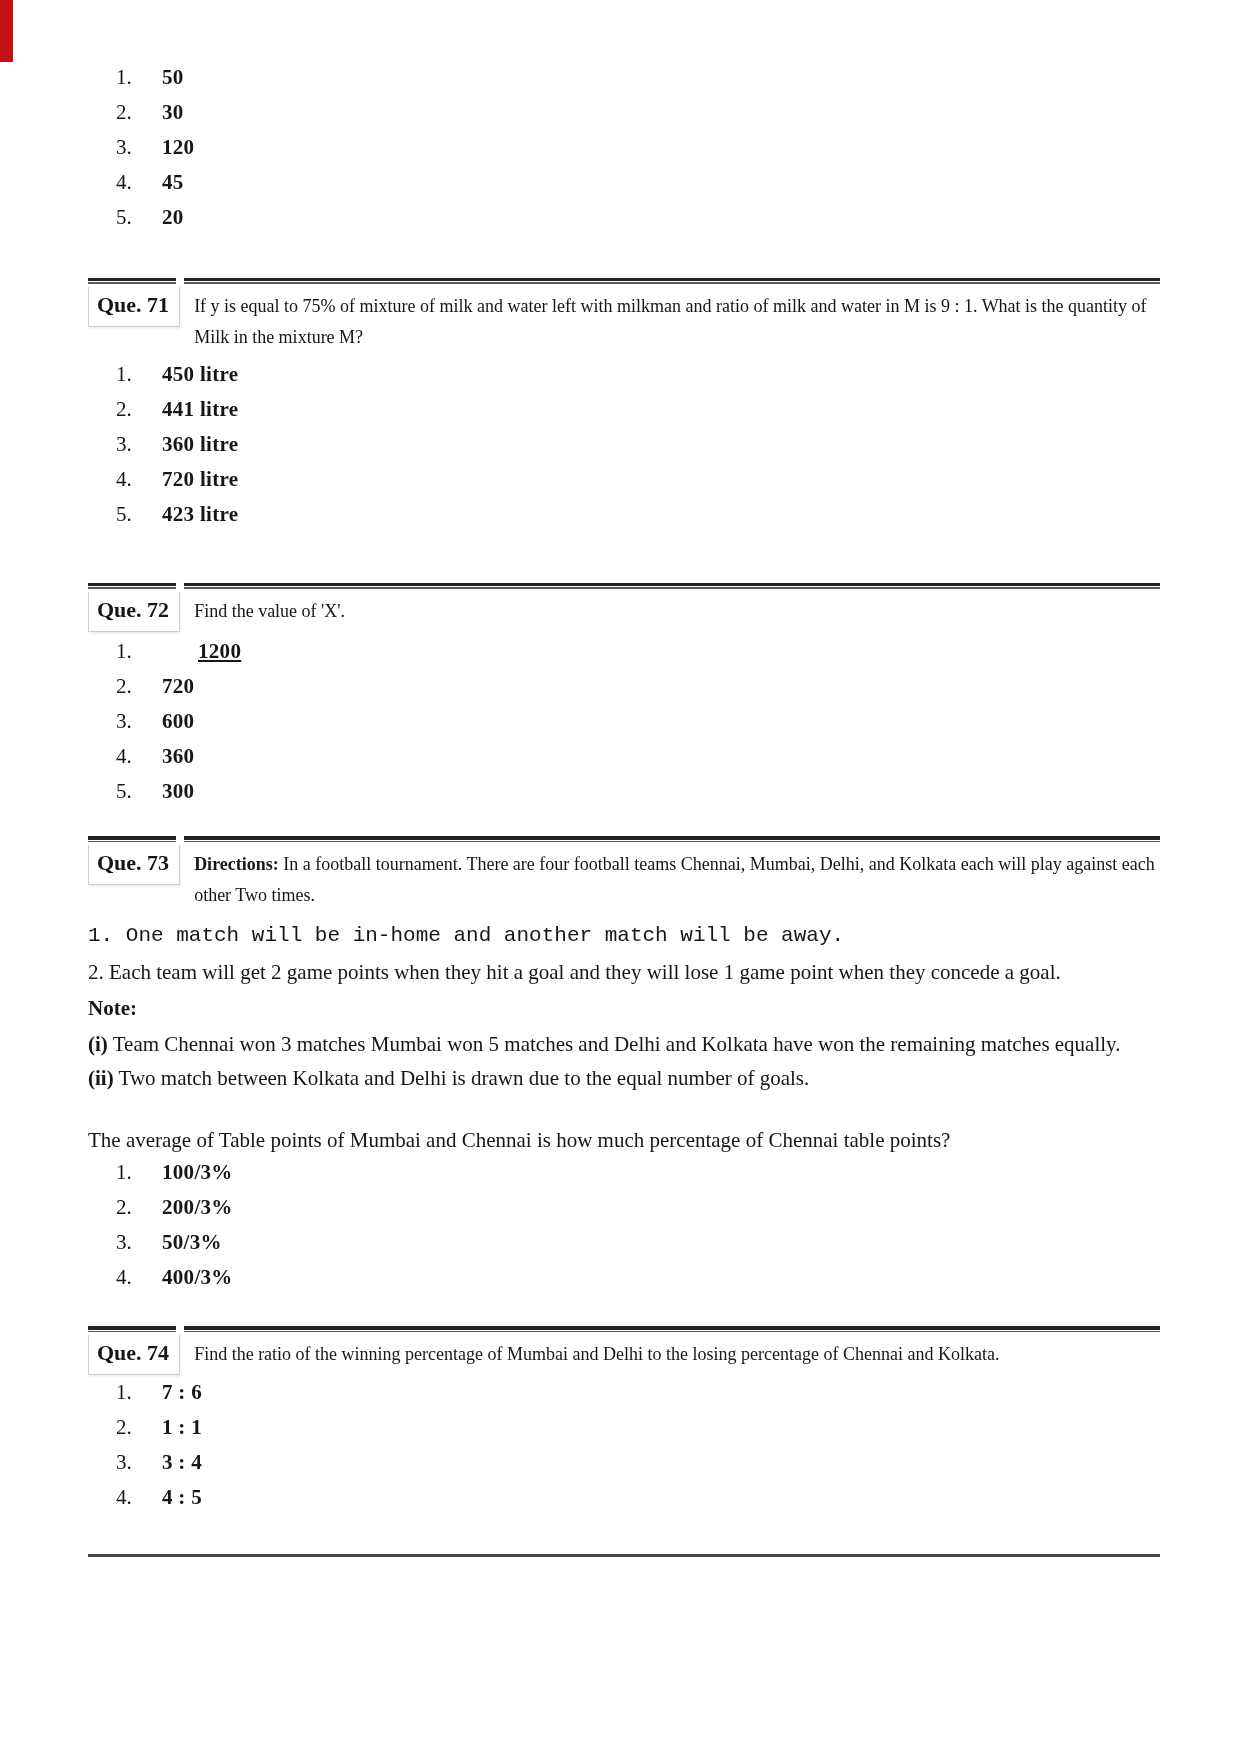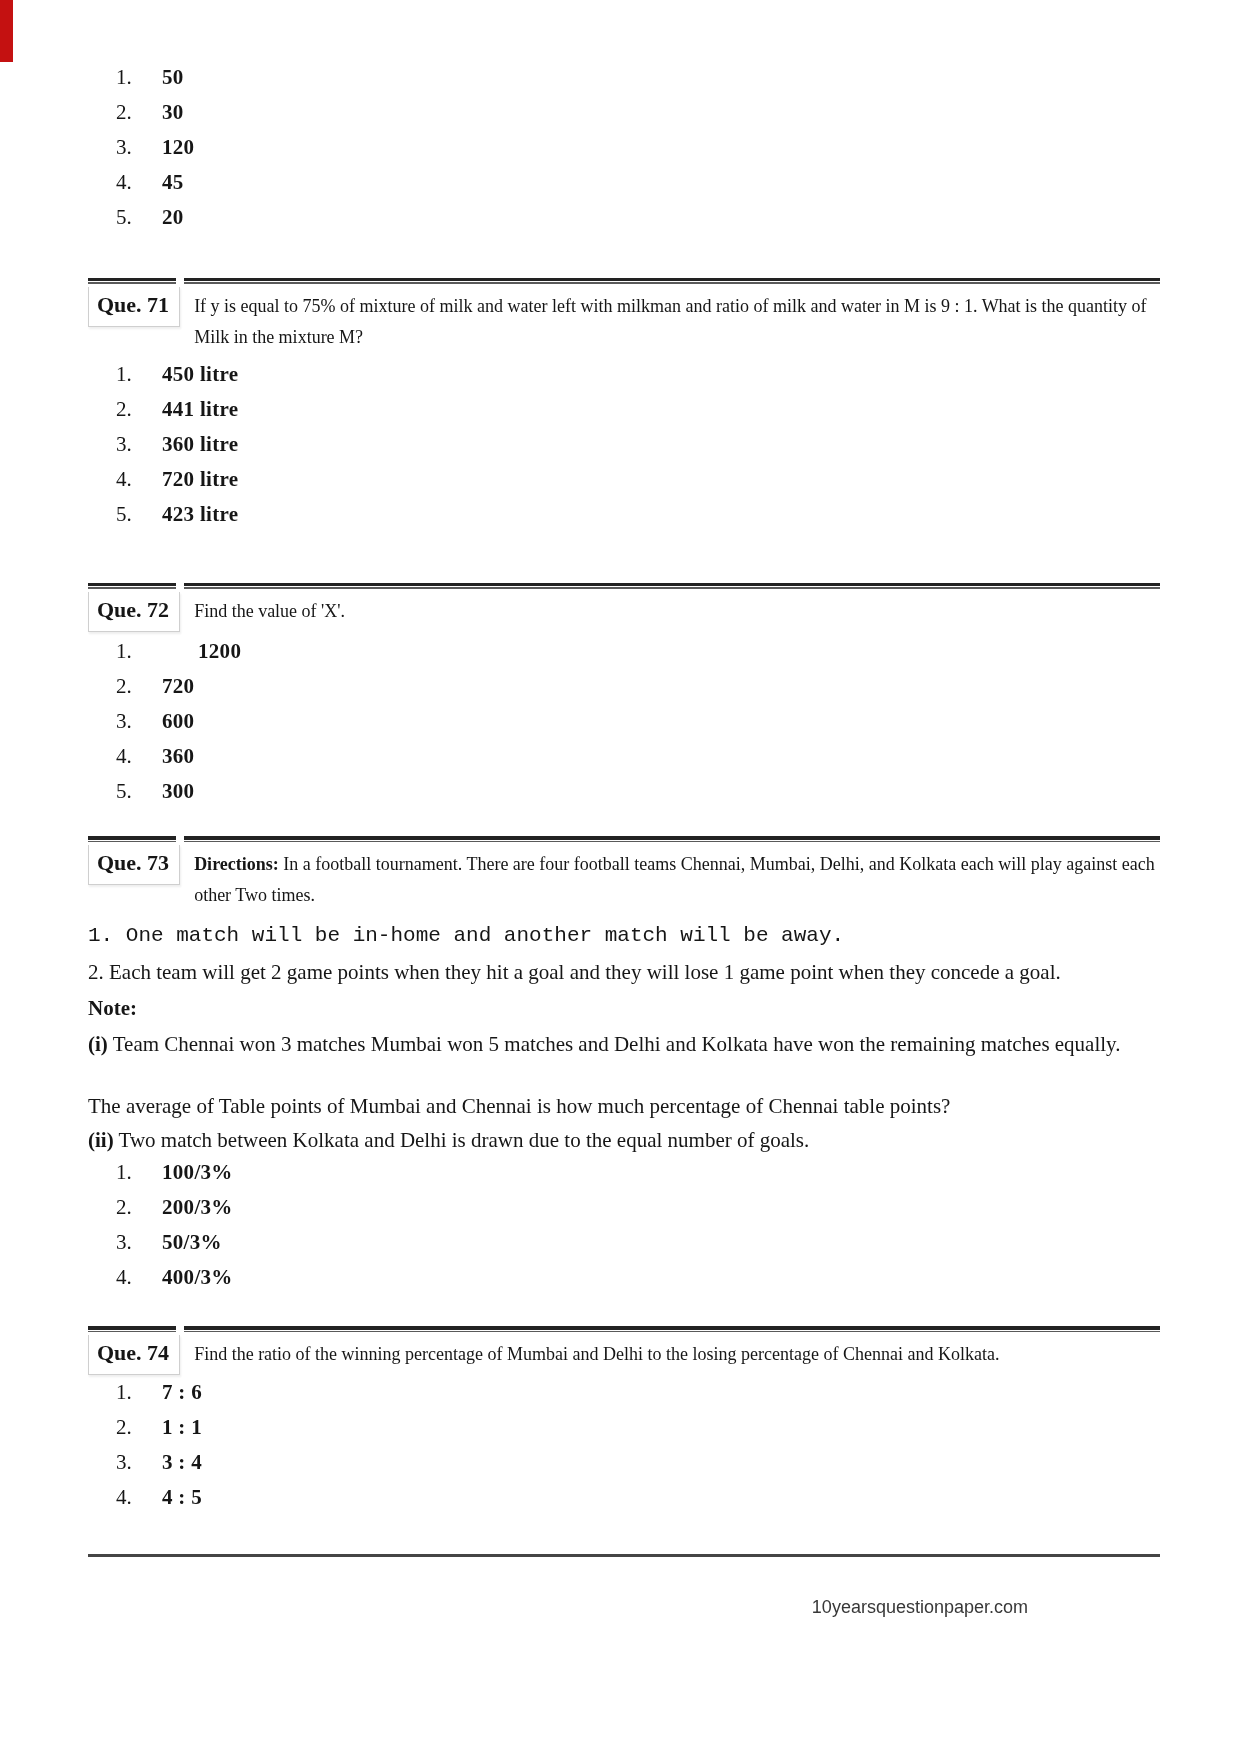--- a/index.html
+++ b/index.html
@@ -23,21 +23,21 @@
   .opts { list-style:none; }
   .opt {
     display:flex;
     padding-left:28px;
     font-size:21px;
     line-height:26px;
     margin-bottom:9px;
   }
   .opt-num { flex:none; width:46px; }
   .opt-val { font-weight:bold; letter-spacing:.3px; }
-  .opt-val.indent { margin-left:36px; }
+  .opt-val.indent { margin-left:36px;text-decoration:underline; }
   
   .divider { display:flex; gap:8px; height:6px; }
   .divider .seg {
     background:linear-gradient(to bottom,#222222 0px,#222222 3.5px,#fdfdfd 3.5px,#fdfdfd 4.5px,#5a5a5a 4.5px,#5a5a5a 6px);
   }
   .divider .seg-a { width:88px; }
   .divider .seg-b { flex:1; }
   
   .q-head { display:flex; align-items:flex-start; margin-top:3px; }
   .q-label {
@@ -183,22 +183,22 @@
         <span class="seg seg-b"></span>
       </div>
     <div class="q-head">
       <div class="q-label">Que. 73</div>
       <div class="q-text"><span class="b">Directions:</span> <span>In a football tournament. There are four football teams Chennai, Mumbai, Delhi, and Kolkata each will play against each other Two times.</span></div>
     </div>
     <p class="para p-rule1">1. One match will be in-home and another match will be away.</p>
     <p class="para p-rule2">2. Each team will get 2 game points when they hit a goal and they will lose 1 game point when they concede a goal.</p>
     <p class="para p-note b">Note:</p>
     <p class="para p-note-i"><span class="b">(i)</span> <span>Team Chennai won 3 matches Mumbai won 5 matches and Delhi and Kolkata have won the remaining matches equally.</span></p>
+    <p class="para p-note-ii"><span class="b">(ii)</span> <span>Two match between Kolkata and Delhi is drawn due to the equal number of goals.</span></p>
     <p class="para p-subq">The average of Table points of Mumbai and Chennai is how much percentage of Chennai table points?</p>
-    <p class="para p-note-ii"><span class="b">(ii)</span> <span>Two match between Kolkata and Delhi is drawn due to the equal number of goals.</span></p>
     <ol class="opts opts-73">
       <li class="opt">
           <span class="opt-num">1.</span>
           <span class="opt-val">100/3%</span>
         </li>
       <li class="opt">
           <span class="opt-num">2.</span>
           <span class="opt-val">200/3%</span>
         </li>
       <li class="opt">
@@ -235,15 +235,14 @@
           <span class="opt-val">3 : 4</span>
         </li>
       <li class="opt">
           <span class="opt-num">4.</span>
           <span class="opt-val">4 : 5</span>
         </li>
     </ol>
   </section>
 
   <div class="footer-rule"></div>
-  <div class="footer">10yearsquestionpaper.com</div>
 
 </div>
 
 </body></html>

